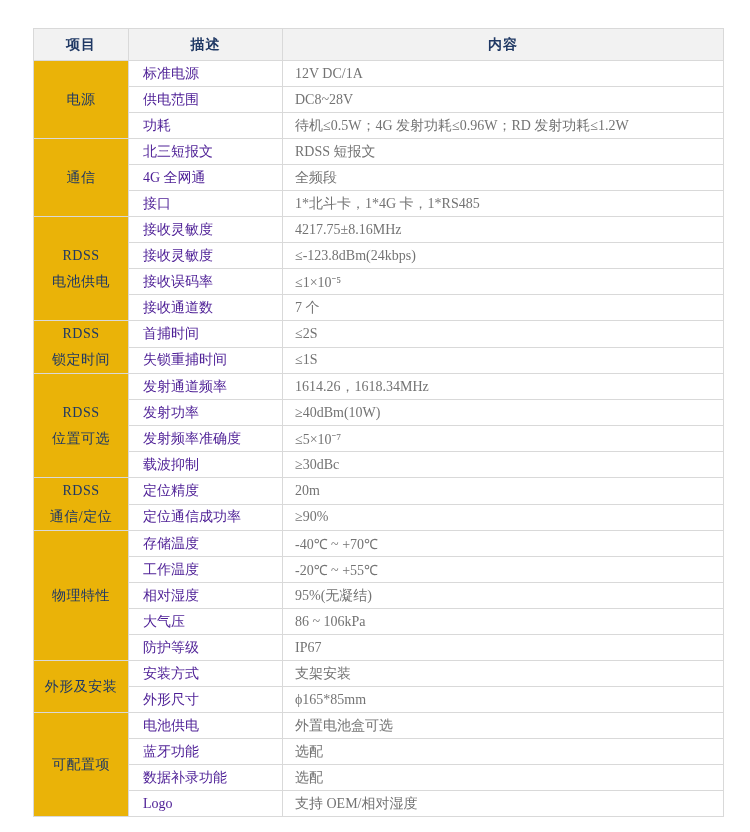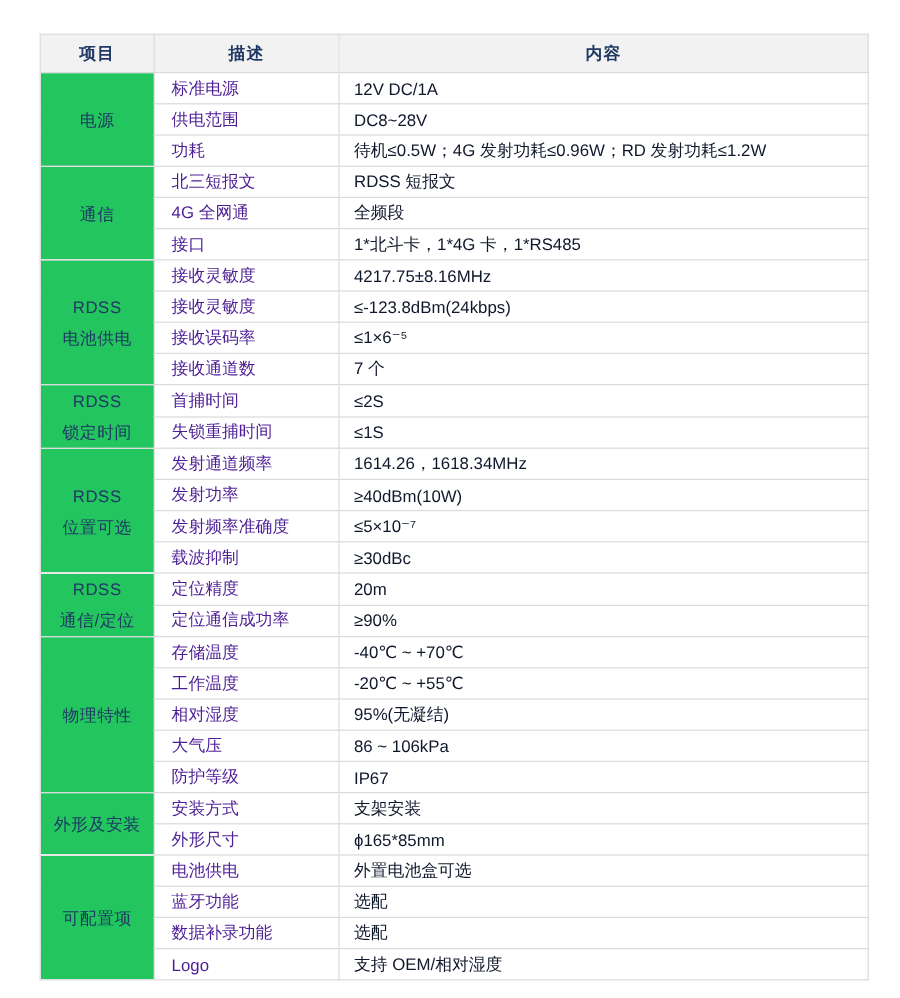--- a/index.html
+++ b/index.html
@@ -17,56 +17,57 @@
     position: relative;
     width: 750px;
     height: 832px;
     background: #ffffff;
   }
   table.spec {
     border-collapse: collapse;
     table-layout: fixed;
     width: 690px;
     margin: 28px 0 0 33px;
+    font-family: Liberation Serif, serif;
   }
   table.spec th,
   table.spec td {
     border: 1px solid #d9d9d9;
     font-size: 14px;
     vertical-align: middle;
     overflow: hidden;
     white-space: nowrap;
   }
   table.spec thead th {
     background: #f2f2f2;
     color: #1f3864;
     font-weight: bold;
     height: 29px;
     text-align: center;
     letter-spacing: 1px;
   }
   table.spec td.group {
     color: #1f3864;
     text-align: center;
-    background: #22c55e;
+    background: #eab308;
     padding: 0;
   }
   .group-line {
     line-height: 26px;
     text-align: center;
     letter-spacing: 0.5px;
   }
   table.spec td.desc {
     color: #4c1d95;
     height: 25px;
     padding: 0 4px 0 14px;
     text-align: left;
   }
   table.spec td.content {
-    color: #0f172a;
+    color: #737373;
     height: 25px;
     padding: 0 4px 0 12px;
     text-align: left;
   }
 </style>
 </head>
 <body>
 
 <div class="page">
   <table class="spec">
@@ -120,21 +121,21 @@
           </td>
           <td class="desc">接收灵敏度</td>
           <td class="content">4217.75±8.16MHz</td>
         </tr>
         <tr>
           <td class="desc">接收灵敏度</td>
           <td class="content">≤-123.8dBm(24kbps)</td>
         </tr>
         <tr>
           <td class="desc">接收误码率</td>
-          <td class="content">≤1×6⁻⁵</td>
+          <td class="content">≤1×10⁻⁵</td>
         </tr>
         <tr>
           <td class="desc">接收通道数</td>
           <td class="content">7 个</td>
         </tr>
         <tr>
           <td class="group" rowspan="2">
             <div class="group-line">RDSS</div>
             <div class="group-line">锁定时间</div>
           </td>

